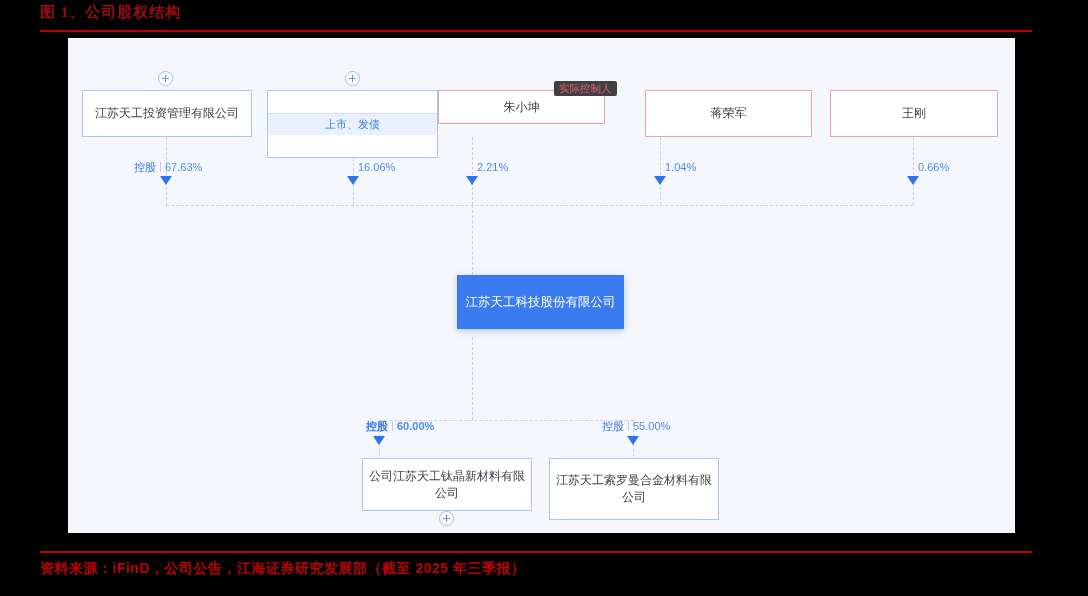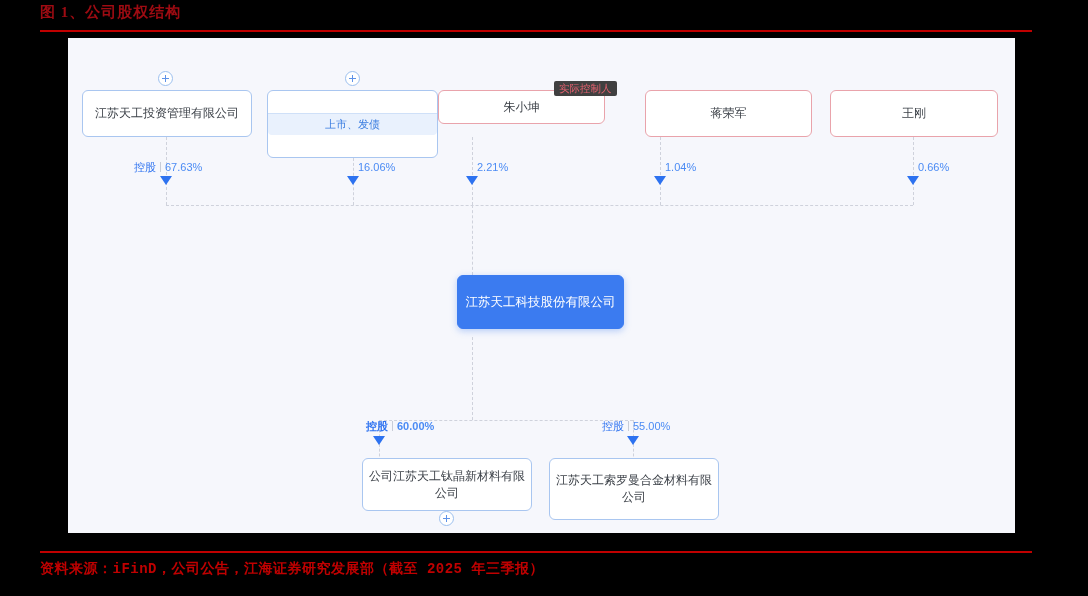--- a/index.html
+++ b/index.html
@@ -40,21 +40,21 @@
     left: 40px;
     top: 551px;
     width: 992px;
     height: 2px;
     background: #c00000;
   }
   .source-note {
     position: absolute;
     left: 40px;
     top: 560px;
-    font-family: Liberation Mono, monospace;
+    font-family: Liberation Sans, sans-serif;
     font-weight: bold;
     font-size: 14px;
     color: #c00000;
     letter-spacing: 0.5px;
     white-space: nowrap;
   }
 
   
   .canvas {
     position: absolute;
@@ -102,21 +102,21 @@
     vertical-align: -1px;
     margin: 0 4px;
   }
 
   
   .node {
     position: absolute;
     box-sizing: border-box;
     background: #ffffff;
     border: 1px solid #a9c6f0;
-    border-radius: 6px;
+    border-radius: 0;
     display: flex;
     flex-direction: column;
     align-items: stretch;
     justify-content: center;
   }
   .node .node-title {
     font-size: 12px;
     color: #3c4148;
     text-align: center;
     line-height: 17px;

